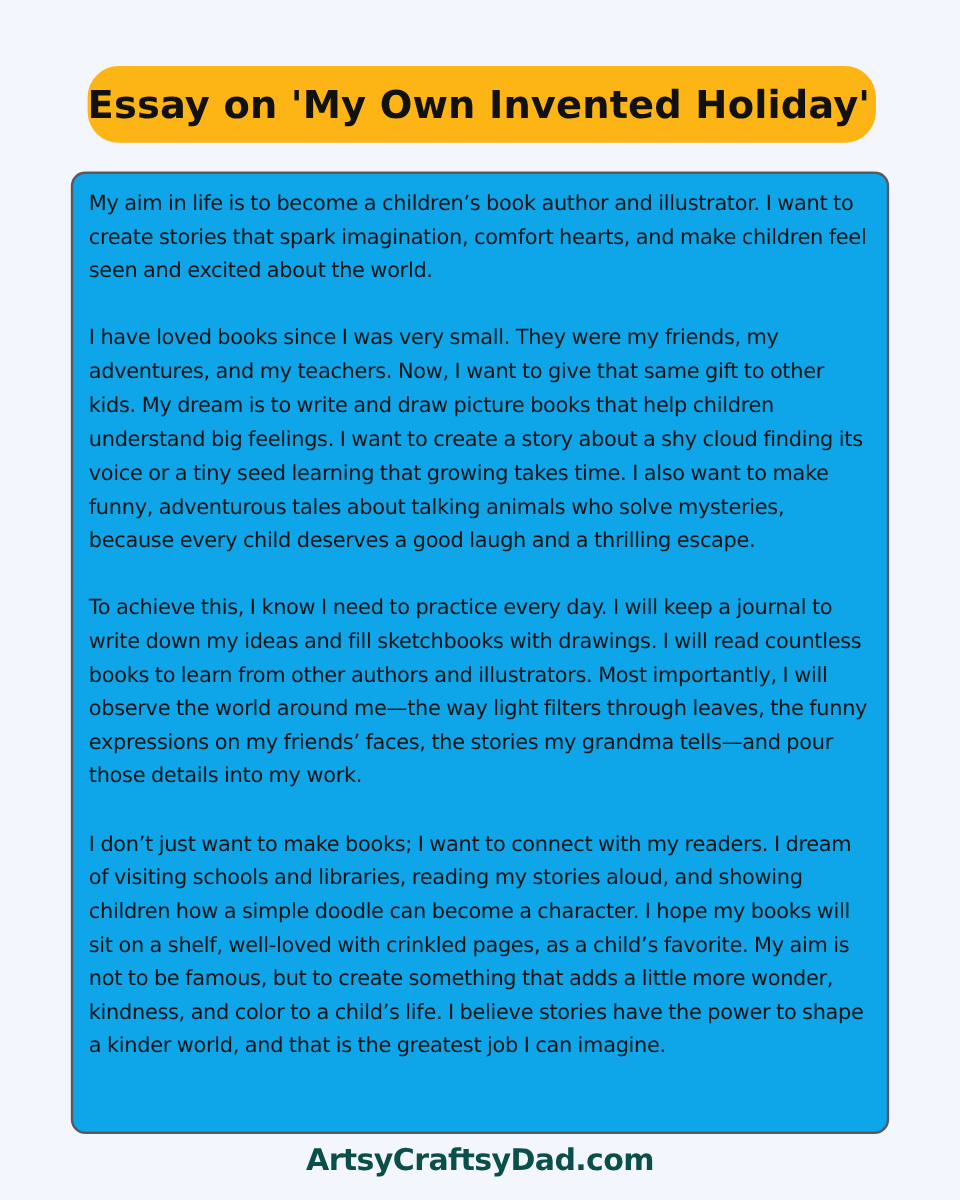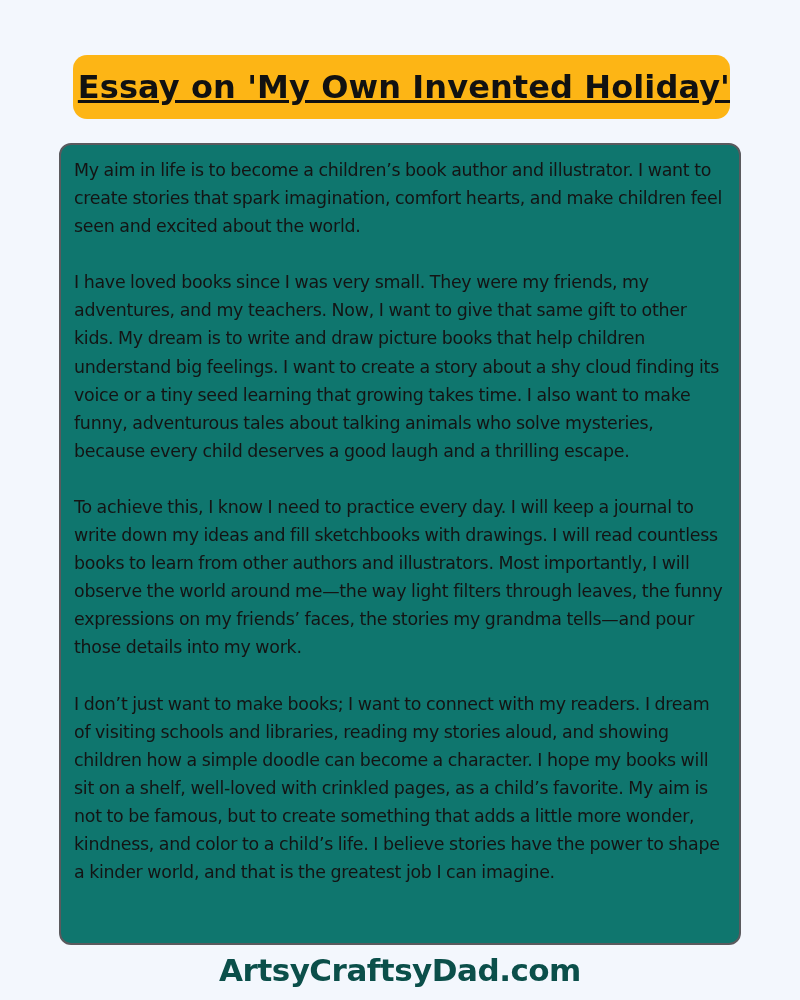--- a/index.html
+++ b/index.html
@@ -8,58 +8,58 @@
       background: #f3f7fd;
       overflow: hidden;
     }
     body { position: relative; font-family: "DejaVu Sans", sans-serif; color: #111; }
 
     .title-banner {
       position: absolute;
       left: 73px; top: 55px;
       width: 657px; height: 64px;
       background: #fdb515;
-      border-radius: 14px;
-      display: flex; align-items: center; justify-content: flex-end; text-decoration: underline;
+      border-radius: 26px;
+      display: flex; align-items: center; justify-content: flex-start;
     }
     .title-text {
       font-family: "DejaVu Sans", sans-serif;
       font-size: 32px;
       font-weight: 600;
       letter-spacing: 0.1px;
       color: #111;
       white-space: nowrap;
     }
 
     .essay-card {
       position: absolute;
       left: 59px; top: 143px;
       width: 682px; height: 802px;
-      background: #0f766e;
+      background: #0ea5e9;
       border: 2px solid #5a5a5e;
       border-radius: 12px;
       padding: 11px 12px 0 13px;
     }
     .essay-para {
       font-family: "DejaVu Sans", sans-serif;
       font-size: 17.4px;
       line-height: 28.1px;
       color: #141414;
       letter-spacing: -0.25px;
       word-spacing: -0.5px;
       margin-bottom: 28px;
     }
     .essay-para:last-child { margin-bottom: 16px; }
 
     .footer-site {
       position: absolute;
       left: 0; right: 0; top: 952px;
       text-align: center;
       font-family: "DejaVu Sans", sans-serif;
-      font-size: 31px;
+      font-size: 25px;
       font-weight: bold;
       color: #0b4f4a;
       letter-spacing: -0.5px;
     }
   </style>
 </head>
 <body>
 
 <div class="title-banner">
   <h1 class="title-text">Essay on 'My Own Invented Holiday'</h1>

